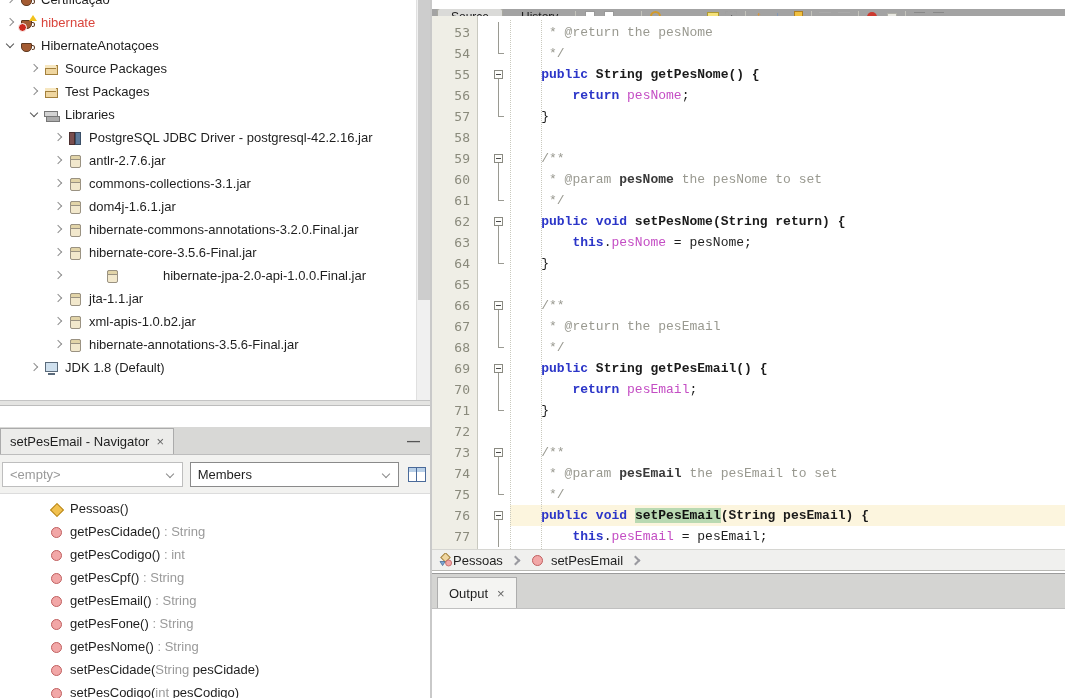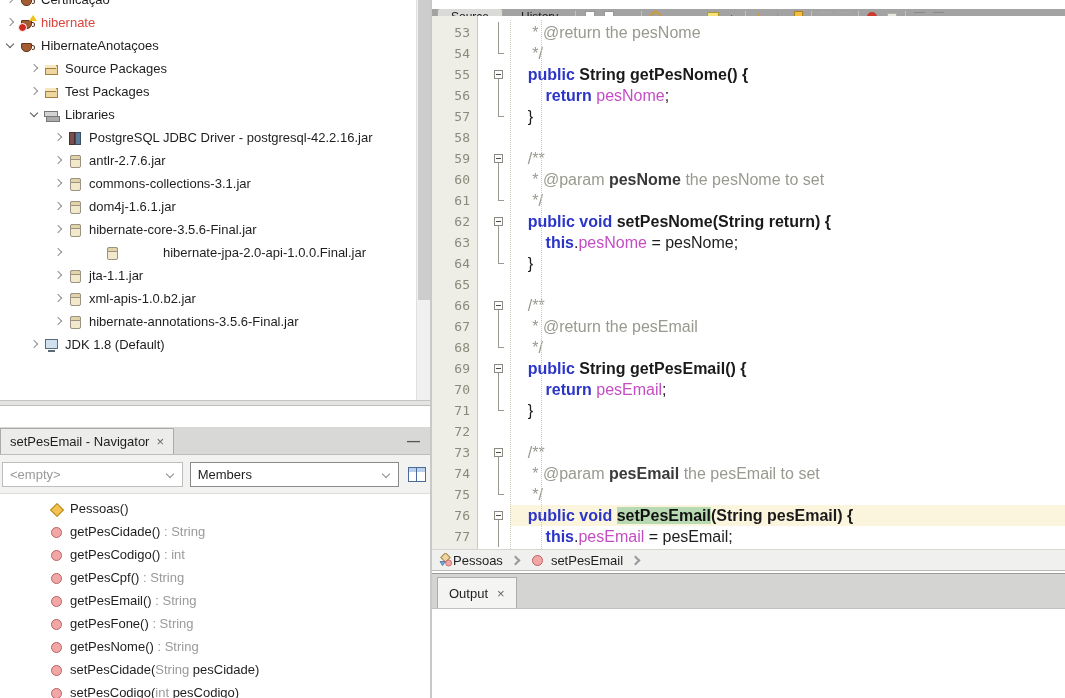--- a/index.html
+++ b/index.html
@@ -99,21 +99,21 @@
   .code-lines{position:relative;z-index:1;padding-top:6px;}
   .crow{height:21px;display:flex;}
   .lnum{width:38px;padding-right:20px;text-align:right;font-family:"DejaVu Sans Mono",monospace;font-size:13px;line-height:21px;color:#8A8A7C;flex:none;}
   .fold{width:20px;position:relative;flex:none;}
   .fbox{position:absolute;left:4px;top:6px;width:9px;height:9px;border:1px solid #8A8A82;background:#FDFDFB;box-sizing:border-box;}
   .fbox::after{content:"";position:absolute;left:1px;top:3px;width:5px;height:1px;background:#4A4A4A;}
   .fv{position:absolute;left:8px;top:0;bottom:0;width:1px;background:#9A9A92;}
   .fv.below{top:15px;}
   .fv.tophalf{bottom:10px;}
   .fh{position:absolute;left:8px;top:10px;width:6px;height:1px;background:#9A9A92;}
-  .ct{flex:1;font-family:Liberation Sans, sans-serif;font-size:16px;line-height:21px;white-space:pre;}
+  .ct{flex:1;font-family:Liberation Mono, monospace;font-size:13px;line-height:21px;white-space:pre;}
   .crow.cur .ct{background:var(--cur);}
   .tk-k{color:var(--kw);font-weight:bold;}
   .tk-b{color:#1A1A1A;font-weight:bold;}
   .tk-c{color:var(--cm);}
   .tk-cb{color:#3A3A3A;font-weight:bold;}
   .tk-fl{color:var(--fld);}
   .tk-d{color:#1E1E1E;}
   .tk-hl{background:var(--occ);color:#111;font-weight:bold;}
 
   
@@ -180,20 +180,25 @@
         </div>
         <div class="trow" style="padding-left: 52px;">
           <span class="chev chev-c"></span>
           <span class="ic ic-jar"></span>
           <span class="tlabel">commons-collections-3.1.jar</span>
         </div>
         <div class="trow" style="padding-left: 52px;">
           <span class="chev chev-c"></span>
           <span class="ic ic-jar"></span>
           <span class="tlabel">dom4j-1.6.1.jar</span>
+        </div>
+        <div class="trow" style="padding-left: 52px;">
+          <span class="chev chev-c"></span>
+          <span class="ic ic-jar"></span>
+          <span class="tlabel">hibernate-commons-annotations-3.2.0.Final.jar</span>
         </div>
         <div class="trow" style="padding-left: 52px;">
           <span class="chev chev-c"></span>
           <span class="ic ic-jar"></span>
           <span class="tlabel">hibernate-core-3.5.6-Final.jar</span>
         </div>
         <div class="trow" style="padding-left: 52px; gap: 37px;">
           <span class="chev chev-c"></span>
           <span class="ic ic-jar"></span>
           <span class="tlabel">hibernate-jpa-2.0-api-1.0.0.Final.jar</span>

